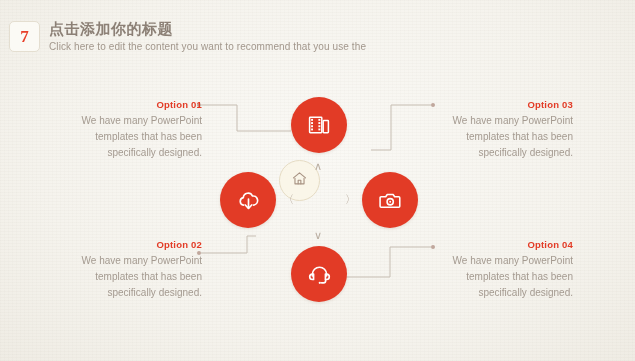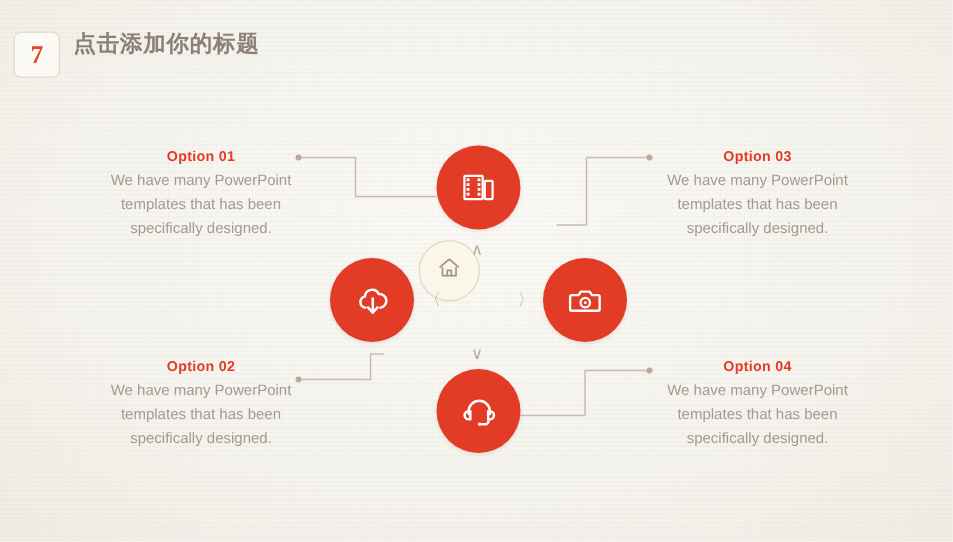--- a/index.html
+++ b/index.html
@@ -145,38 +145,39 @@
     font-weight: bold;
     color: #e23b26;
     letter-spacing: 0.2px;
     margin-bottom: 3px;
   }
   .opt-body {
     font-size: 10px;
     line-height: 1.62;
     color: #a49a90;
   }
-  .opt-right-align { text-align: center; }
-  .opt-left-align  { text-align: center; }
+  .opt-right-align { text-align: right; }
+  .opt-left-align  { text-align: right; }
 
   .opt-01 { left: 66px;  top: 99px; }
   .opt-02 { left: 66px;  top: 239px; }
   .opt-03 { left: 437px; top: 99px; }
   .opt-04 { left: 437px; top: 239px; }
 </style>
 </head>
 <body>
 
 <div class="slide">
 
   <div class="header">
     <div class="num-box">
       <span>7</span>
     </div>
     <div class="title-cn">点击添加你的标题</div>
+    <div class="title-en">Click here to edit the content you want to recommend that you use the</div>
   </div>
 
   <svg class="connectors" width="635" height="361" viewBox="0 0 635 361" xmlns="http://www.w3.org/2000/svg">
 
     <g>
       <path d="M201,105 L237,105 L237,131 L291,131" fill="none" stroke="#c6bdb2" stroke-width="1"></path>
       <circle cx="199" cy="105" r="2" fill="#c0a79c"></circle>
     </g>
 
     <g>

